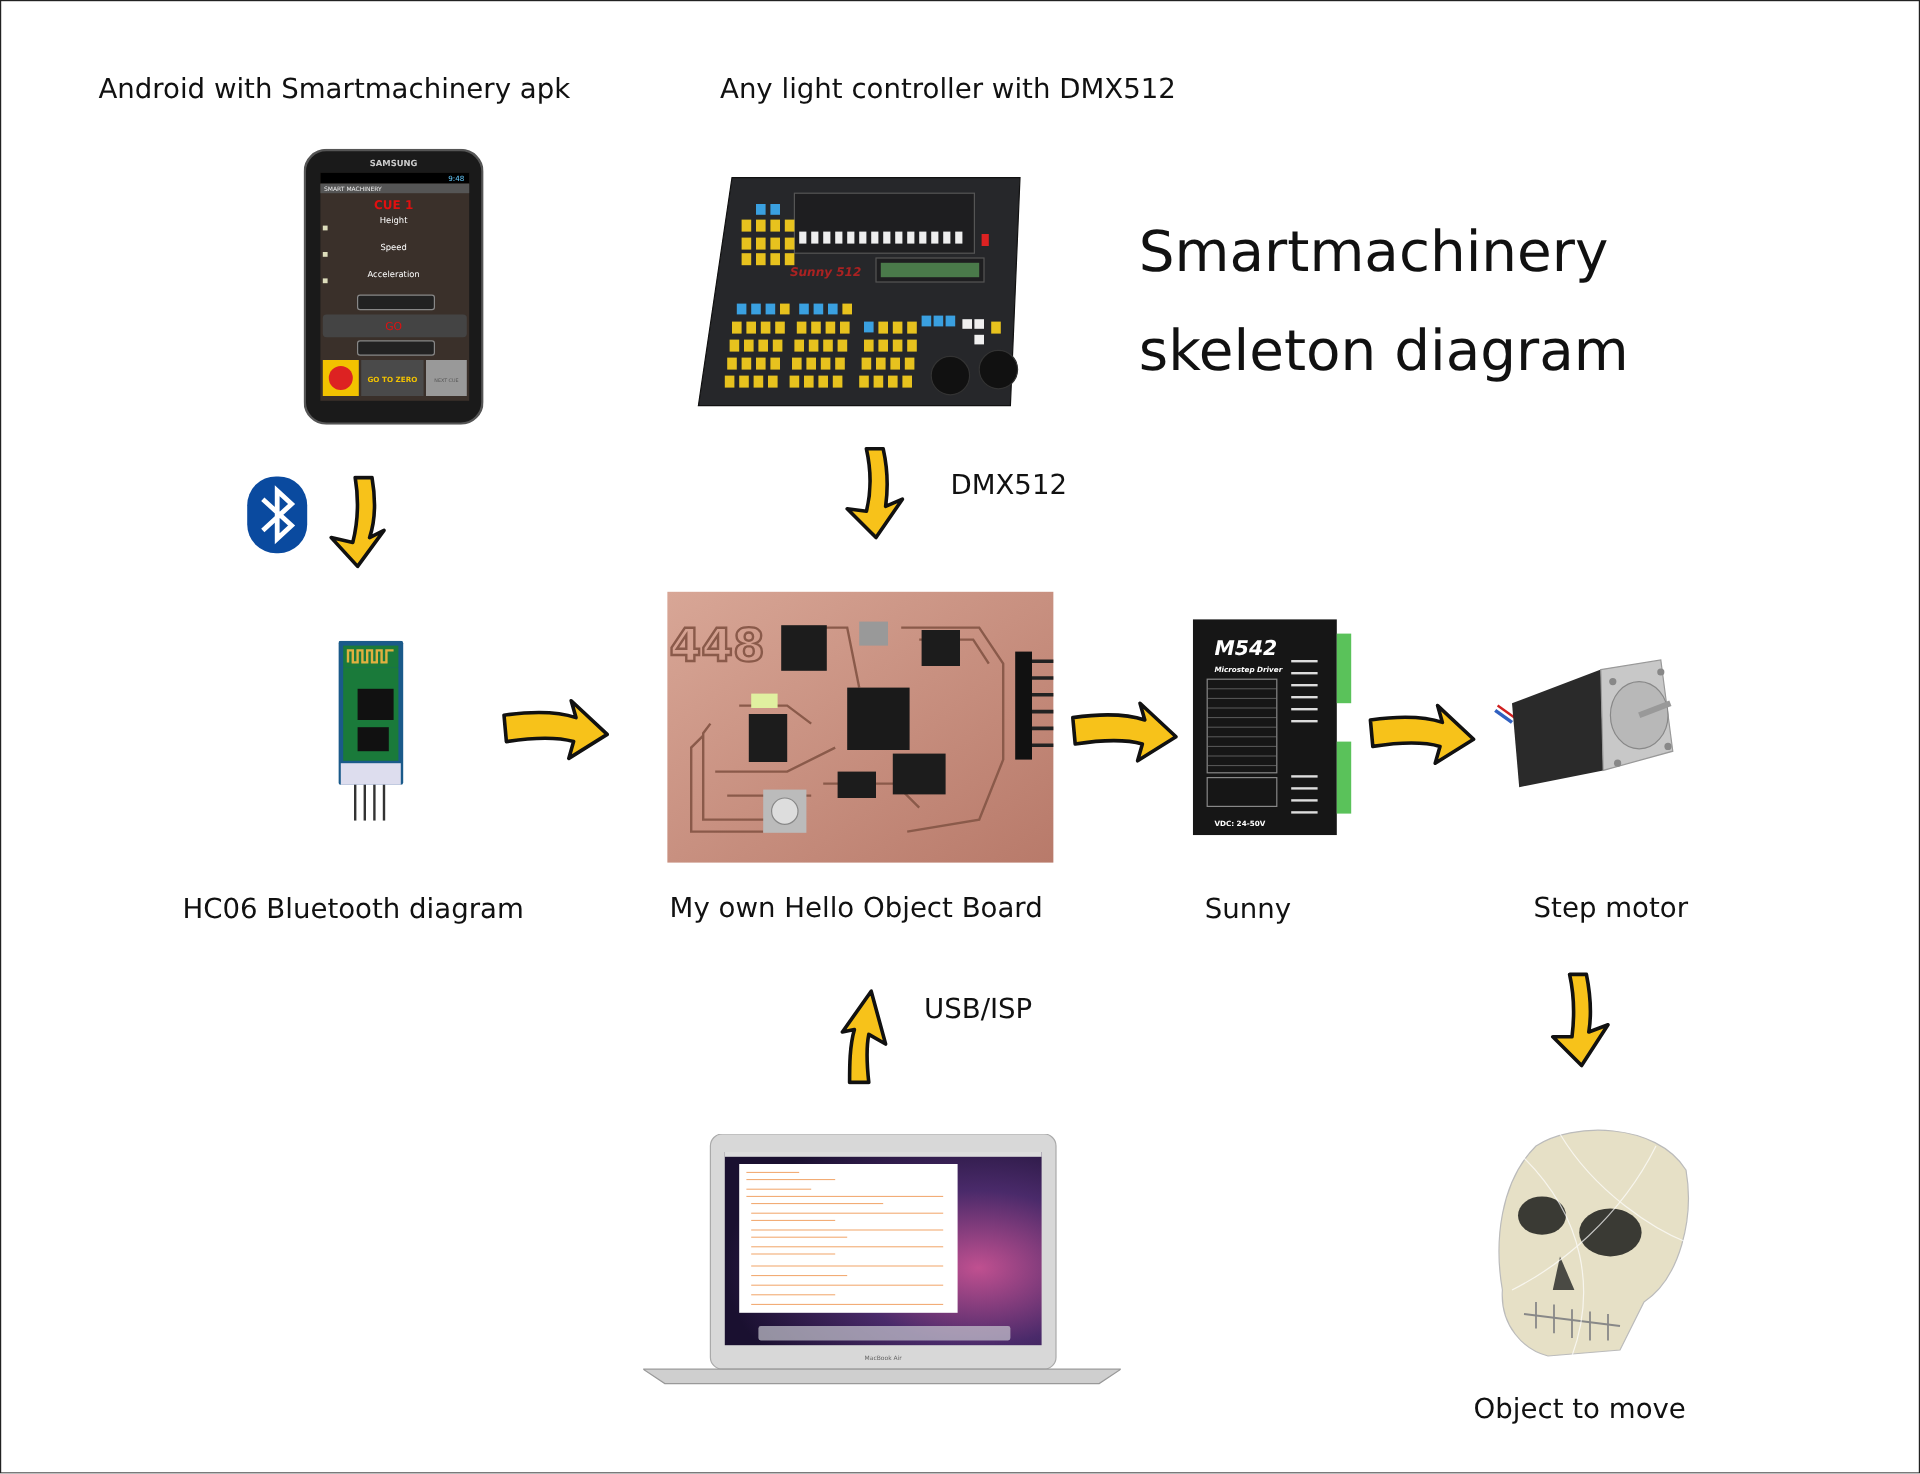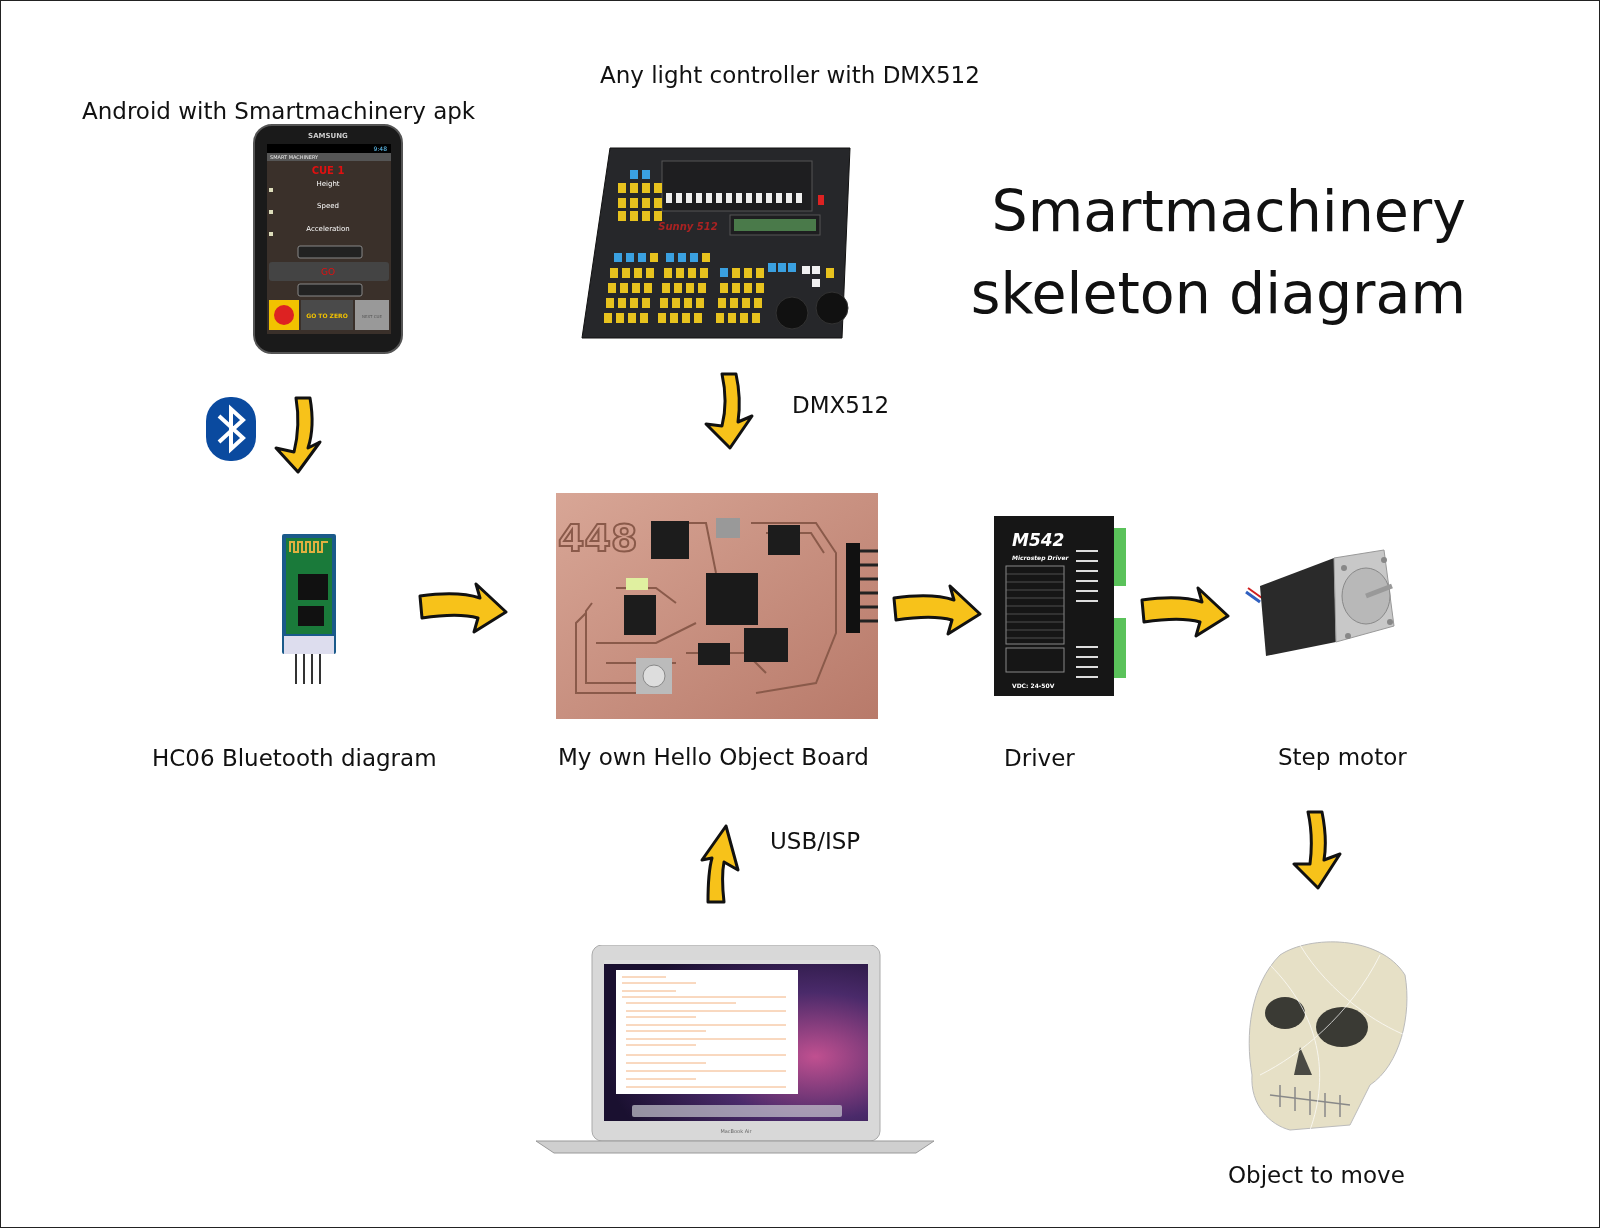--- a/index.html
+++ b/index.html
@@ -1,40 +1,40 @@
 <!DOCTYPE html>
 <html><head>
 <meta charset="utf-8">
 <style>
   html, body { margin:0; padding:0; }
   body { width:1600px; height:1228px; position:relative; background:#fff; overflow:hidden;
          font-family:"DejaVu Sans", sans-serif; color:#111; }
   .frame { position:absolute; left:0; top:0; width:1598px; height:1226px; border:1px solid #222; }
   .lbl { position:absolute; font-size:23px; white-space:nowrap; color:#111; }
-  .title { position:absolute; left:906px; top:170px; width:560px; text-align:right; font-size:57px; line-height:82px; color:#111; font-family:"DejaVu Sans", sans-serif; font-weight:normal; }
+  .title { position:absolute; left:949px; top:170px; width:560px; text-align:left; font-size:47px; line-height:82px; color:#111; font-family:"DejaVu Sans", sans-serif; font-weight:normal; }
   .node { position:absolute; }
   .arrow { position:absolute; }
   svg { display:block; }
 </style>
 </head>
 <body>
 
 <div class="frame"></div>
 
 <div class="title">
   <div>Smartmachinery</div>
   <div>skeleton diagram</div>
 </div>
 
-<div class="lbl" style="left:82px;top:62px;margin-top:36px;">Android with Smartmachinery apk</div>
+<div class="lbl" style="left:82px;top:62px;">Android with Smartmachinery apk</div>
 <div class="lbl" style="left:600px;top:62px;">Any light controller with DMX512</div>
 <div class="lbl" style="left:768px;top:392px;margin-left:24px;">DMX512</div>
 <div class="lbl" style="left:152px;top:745px;">HC06 Bluetooth diagram</div>
 <div class="lbl" style="left:558px;top:744px;">My own Hello Object Board</div>
-<div class="lbl" style="left:1004px;top:745px;">Driver</div>
+<div class="lbl" style="left:1004px;top:745px;">Sunny</div>
 <div class="lbl" style="left:1278px;top:744px;">Step motor</div>
 <div class="lbl" style="left:770px;top:828px;">USB/ISP</div>
 <div class="lbl" style="left:689px;top:1096px;font-weight:bold;">C code</div>
 <div class="lbl" style="left:1228px;top:1162px;">Object to move</div>
 
 <div class="node" style="left:237px;top:124px;padding-left:16px;">
   <svg width="150" height="230" viewBox="0 0 150 230">
     <rect x="1" y="1" width="148" height="228" rx="18" fill="#1a1a1a" stroke="#555" stroke-width="2"></rect>
     <text x="75" y="14" font-size="7" fill="#ccc" text-anchor="middle" font-family="DejaVu Sans, sans-serif" font-weight="bold">SAMSUNG</text>
     <rect x="14" y="20" width="124" height="190" fill="#3a302a"></rect>

